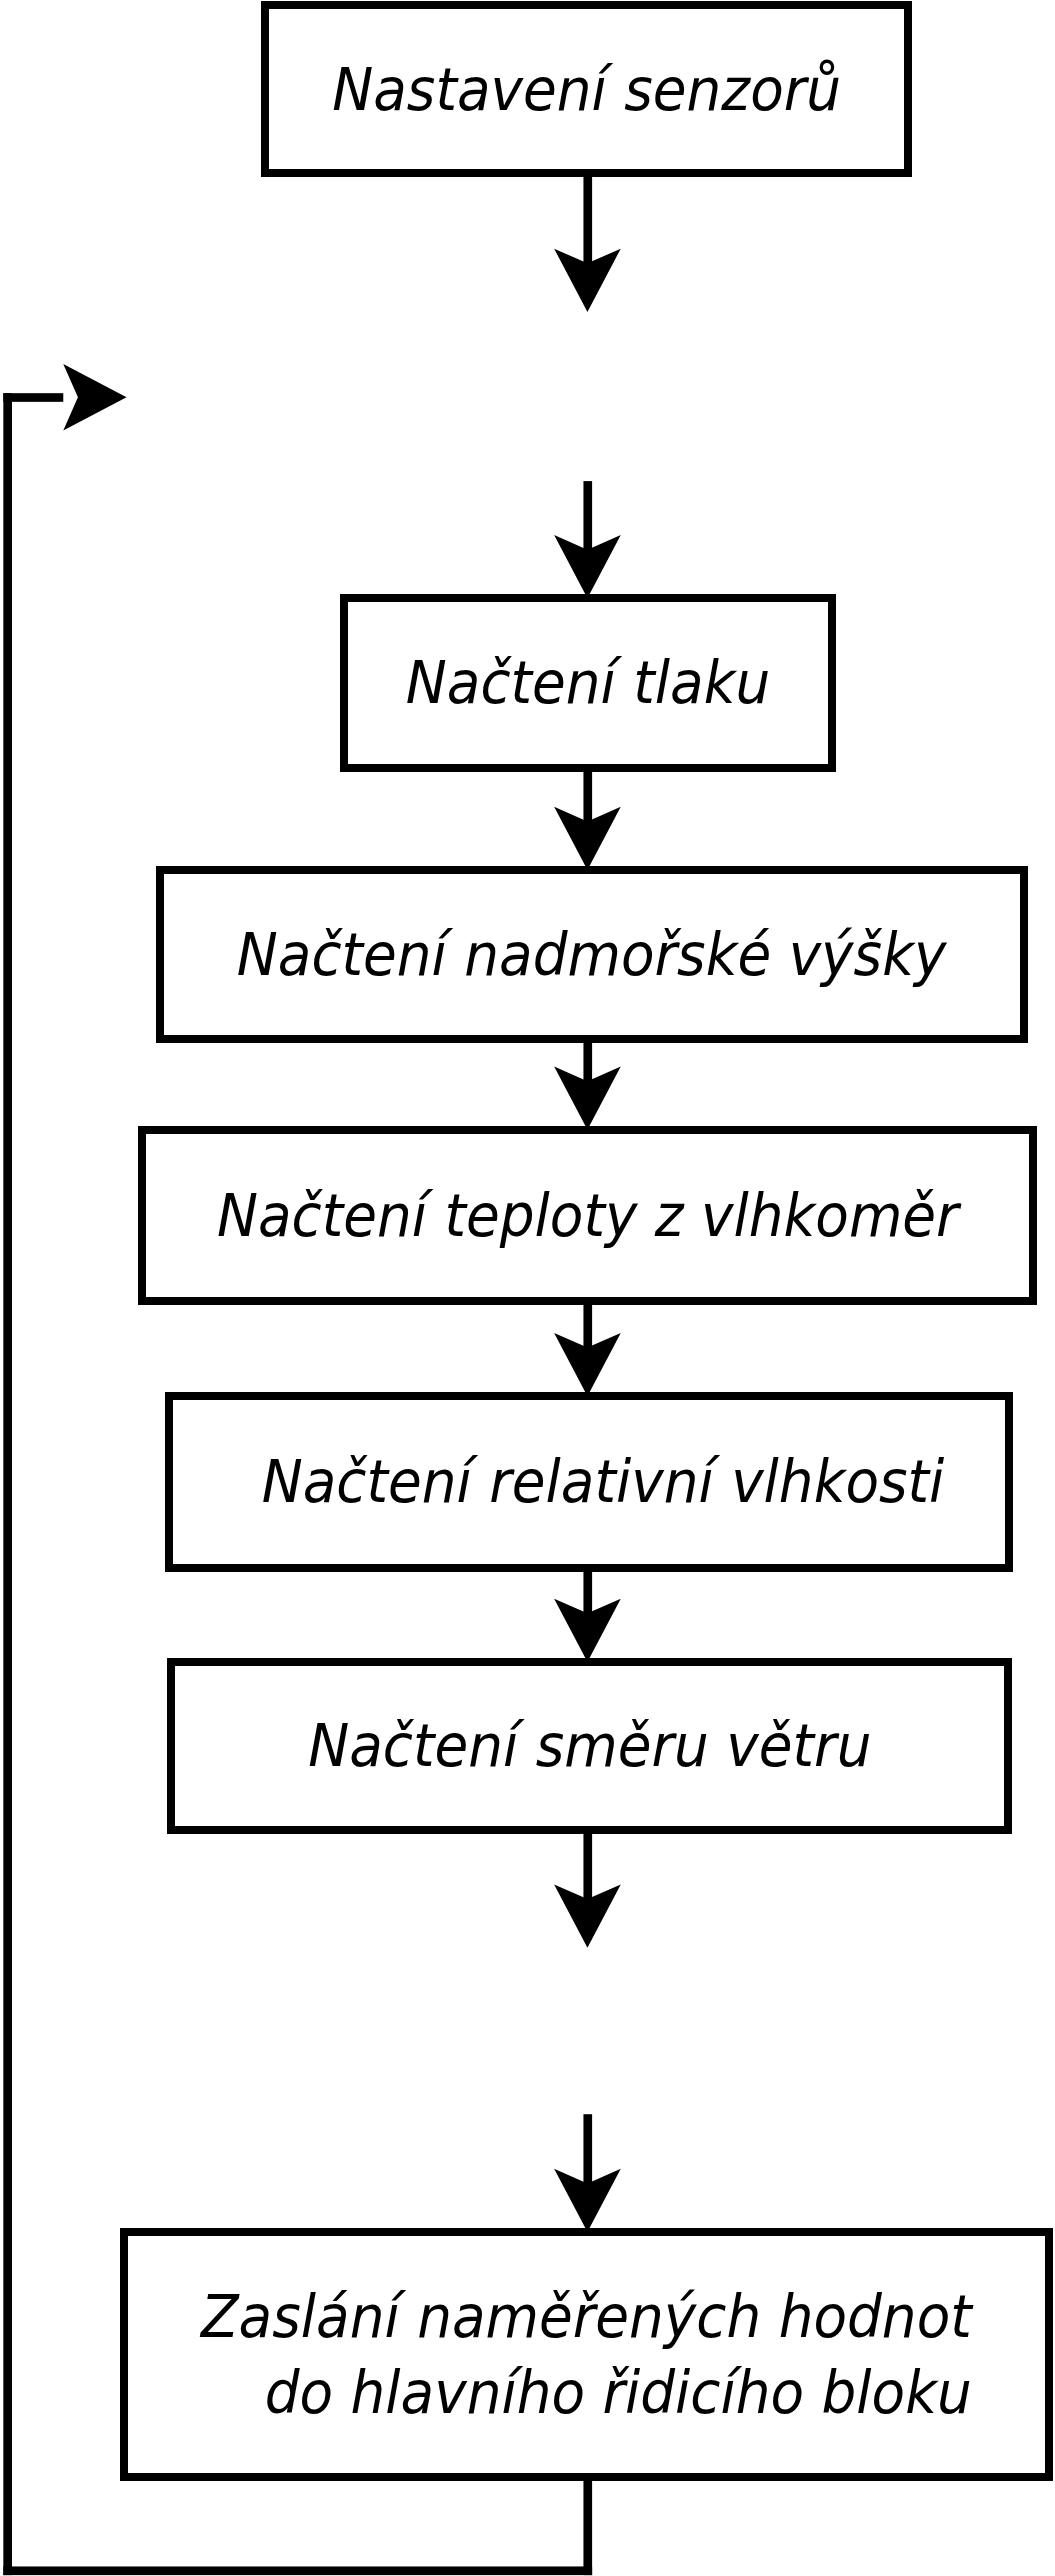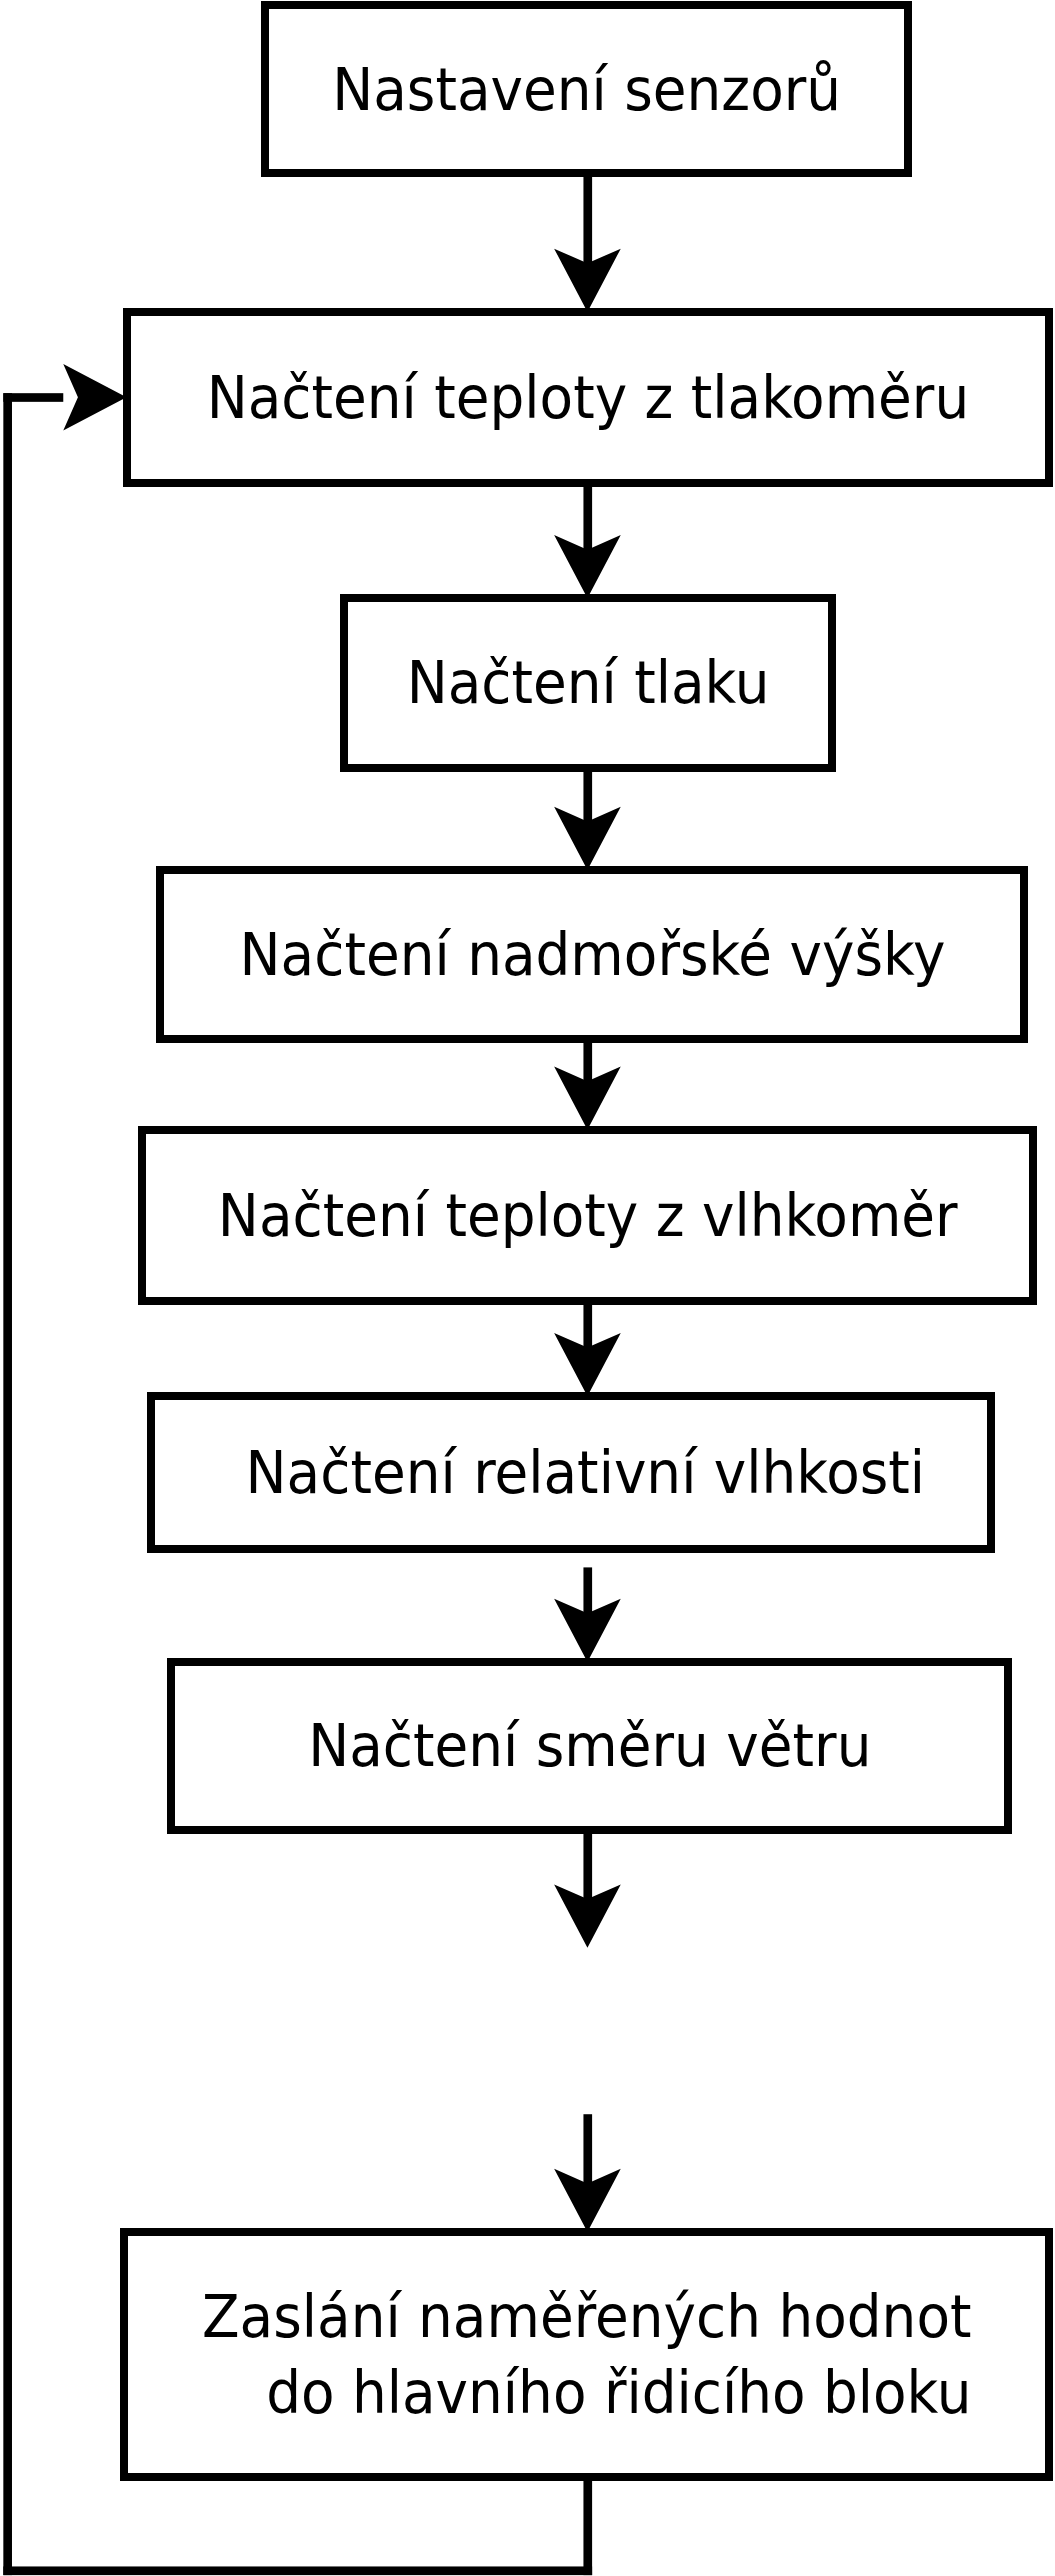--- a/index.html
+++ b/index.html
@@ -3,20 +3,21 @@
 <meta charset="utf-8">
 <style>
   html, body { margin: 0; padding: 0; background: #ffffff; }
   .stage {
     position: relative;
     width: 1055px;
     height: 2576px;
     background: #ffffff;
     overflow: hidden;
     font-family: "DejaVu Sans", "Liberation Sans", sans-serif;
+    font-style: italic;
   }
   .connectors {
     position: absolute;
     left: 0; top: 0;
     width: 1055px; height: 2576px;
     z-index: 0;
   }
   .connectors rect, .connectors polygon { fill: #000000; }
   .box {
     position: absolute;
@@ -74,37 +75,34 @@
     <rect x="5" y="3853" width="884" height="13"></rect>
     <rect x="5" y="590" width="13" height="3276"></rect>
     <rect x="5" y="590" width="90" height="13"></rect>
     <polygon points="95,546 117,596 95,646 190,596"></polygon>
   </svg>
 
   <div class="box" style="left:261px; top:1.3px; width:651px; height:176px;">
     <span class="lbl">Nastavení senzorů</span>
   </div>
 
-  <div class="box" style="left:123px; top:308px; width:930px; height:179px;">
-    <span class="lbl">Načtení teploty z tlakoměru</span>
-  </div>
 
   <div class="box" style="left:340px; top:594px; width:496px; height:178px;">
     <span class="lbl">Načtení tlaku</span>
   </div>
 
   <div class="box" style="left:156px; top:866px; width:872px; height:177px;">
     <span class="lbl">Načtení nadmořské výšky</span>
   </div>
 
   <div class="box" style="left:138px; top:1126px; width:899px; height:179px;">
     <span class="lbl">Načtení teploty z vlhkoměr</span>
   </div>
 
-  <div class="box" style="left:147px; top:1392px; width:848px; height:161px;padding-left:28px;">
+  <div class="box" style="left:165px; top:1392px; width:848px; height:180px;padding-left:28px;">
     <span class="lbl">Načtení relativní vlhkosti</span>
   </div>
 
   <div class="box" style="left:167px; top:1658px; width:845px; height:176px;text-align:right;">
     <span class="lbl">Načtení směru větru</span>
   </div>
 
 
   <div class="box" style="left:120px; top:2228px; width:933px; height:253px;text-align:right;">
     <span class="lbl">

